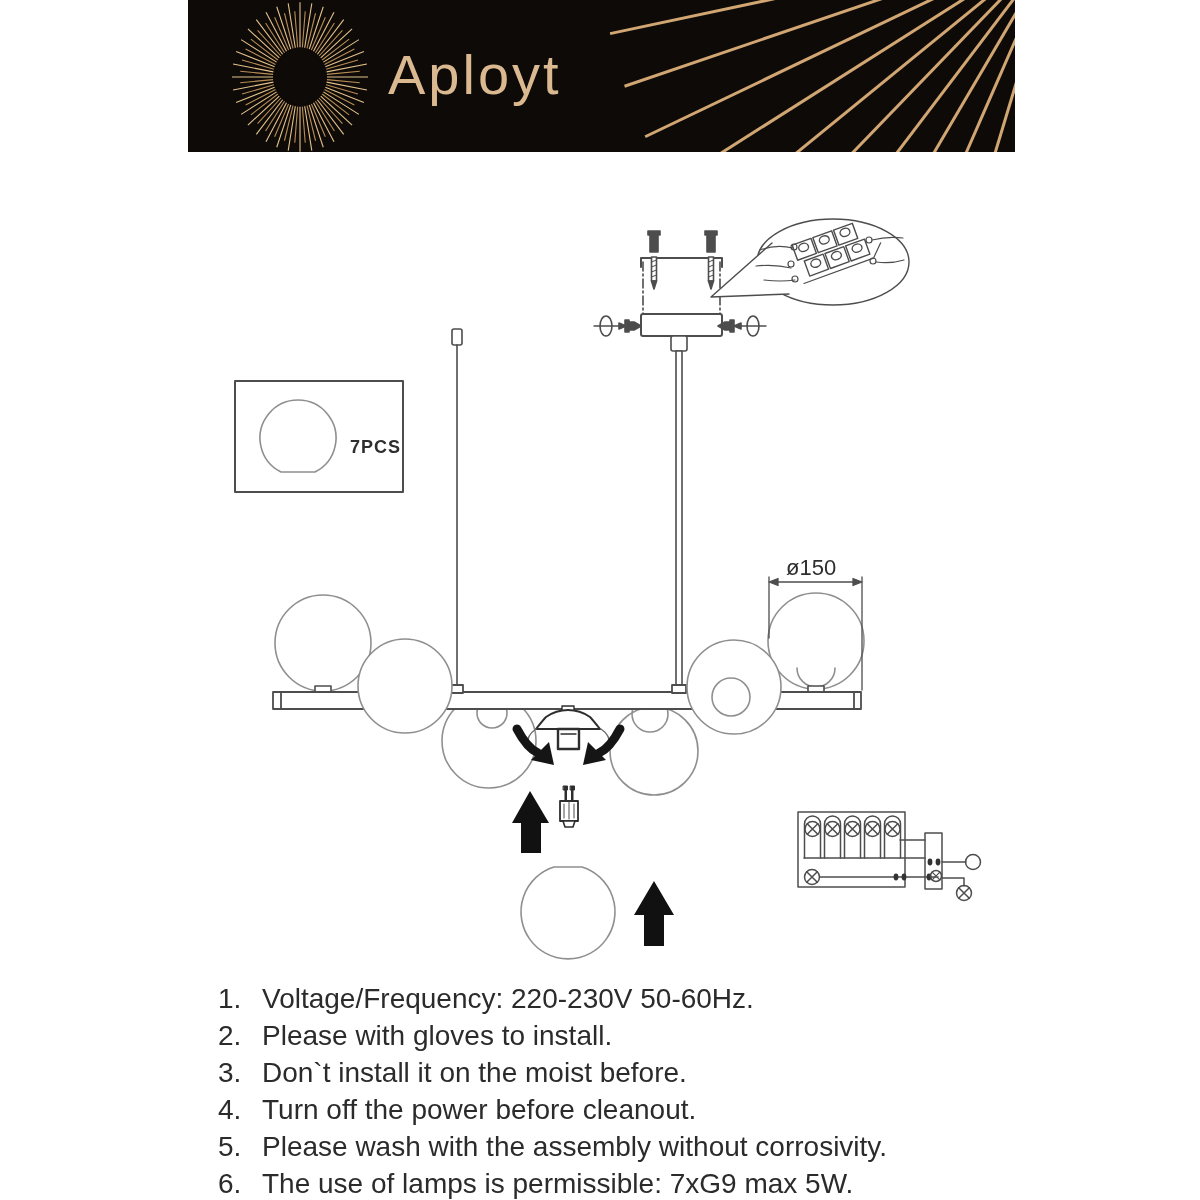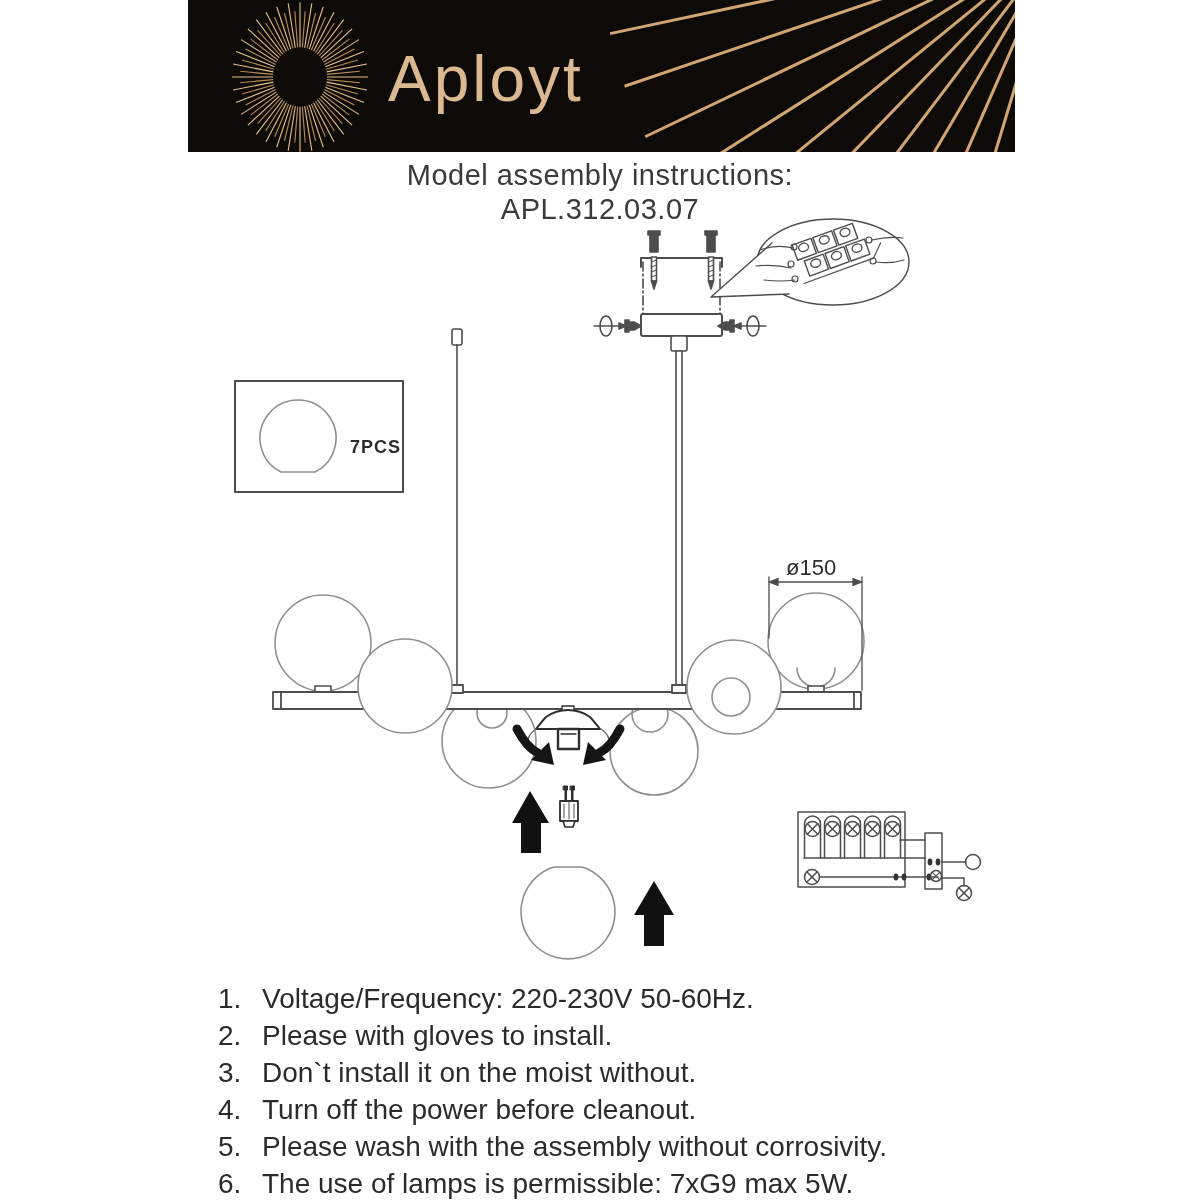--- a/index.html
+++ b/index.html
@@ -1,19 +1,19 @@
 <!DOCTYPE html>
 <html><head>
 <meta charset="utf-8">
 <style>
   html,body{margin:0;padding:0;background:#fff;}
   .page{position:relative;width:1200px;height:1200px;background:#ffffff;overflow:hidden;
         outline:1px solid #cfcfcf;font-family:"Liberation Sans",sans-serif;}
   .header{position:absolute;left:188px;top:0;width:827px;height:152px;background:#0d0a08;overflow:hidden;}
-  .brand{position:absolute;left:200px;top:42px;font-size:64px;font-weight:400;color:#dbb990;
+  .brand{position:absolute;left:200px;top:42px;font-size:56px;font-weight:400;color:#dbb990;
          letter-spacing:3px;font-family:"Liberation Sans",sans-serif;}
   .sunburst{position:absolute;left:32px;top:-2px;}
   .corner-rays{position:absolute;right:0;top:0;}
   .title-block{position:absolute;left:0;top:158px;width:1200px;text-align:center;color:#3a3a3a;}
   .title-line{font-size:29px;line-height:34px;letter-spacing:0.5px;font-weight:400;}
   .diagram{position:absolute;left:0;top:0;}
   .instructions{position:absolute;left:208px;top:980px;margin:0;padding:0;list-style:none;
                 color:#2b2b2b;font-size:28px;line-height:37px;}
   .instructions li{display:flex;}
   .instructions .num{width:44px;text-align:left;padding-left:10px;flex:0 0 auto;}
@@ -114,24 +114,20 @@
           <line x1="465" y1="-62" x2="108.52553519607733" y2="228.73347922583133" stroke="#d2a672" stroke-width="3"></line>
           <line x1="465" y1="-62" x2="76.60915426907309" y2="184.48032569033847" stroke="#d2a672" stroke-width="3"></line>
           <line x1="465" y1="-62" x2="50.15703785364764" y2="136.75944444891178" stroke="#d2a672" stroke-width="3"></line>
           <line x1="465" y1="-62" x2="29.54134034677969" y2="86.24221980603514" stroke="#d2a672" stroke-width="3"></line>
           <line x1="465" y1="-62" x2="15.052103662449383" y2="33.63937777616928" stroke="#d2a672" stroke-width="3"></line>
           <line x1="465" y1="-62" x2="6.8931766366536635" y2="-20.309013109021222" stroke="#d2a672" stroke-width="3"></line>
         </g>
     </svg>
   </div>
 
-  <div class="title-block">
-    <div class="title-line">Model assembly instructions:</div>
-    <div class="title-line">APL.312.03.07</div>
-  </div>
 
   <svg class="diagram" width="1200" height="1200" viewBox="0 0 1200 1200" fill="none" stroke-linecap="round" stroke-linejoin="round">
 
     <g stroke="#4d4d4d" stroke-width="1.6">
       <path d="M641 258 H722 M641 258 V267 M722 258 V267" stroke-width="2"></path>
       <path d="M643 262 V315 M720 262 V315" stroke-dasharray="9 3 2 3"></path>
 
       <g>
         <rect x="648" y="231" width="12" height="4" fill="#4d4d4d"></rect>
         <rect x="650" y="235" width="8" height="17" fill="#4d4d4d"></rect>
@@ -323,21 +319,21 @@
     <li>
       <span class="num">1.</span>
       <span class="txt">Voltage/Frequency: 220-230V 50-60Hz.</span>
       </li>
     <li>
       <span class="num">2.</span>
       <span class="txt">Please with gloves to install.</span>
       </li>
     <li>
       <span class="num">3.</span>
-      <span class="txt">Don`t install it on the moist without.</span>
+      <span class="txt">Don`t install it on the moist before.</span>
       </li>
     <li>
       <span class="num">4.</span>
       <span class="txt">Turn off the power before cleanout.</span>
       </li>
     <li>
       <span class="num">5.</span>
       <span class="txt">Please wash with the assembly without corrosivity.</span>
       </li>
     <li>

